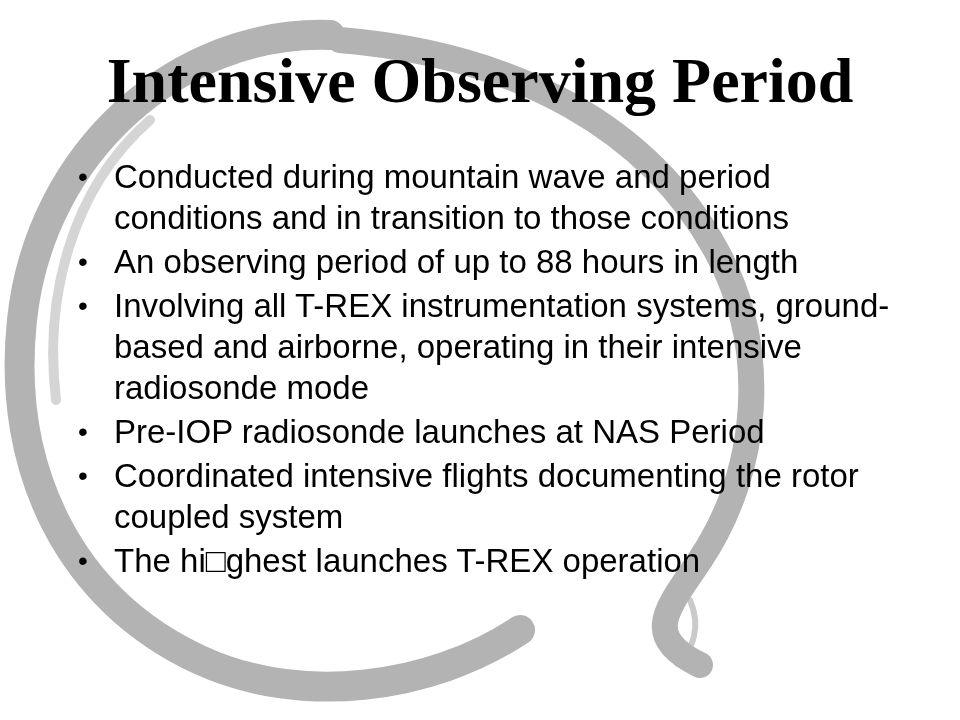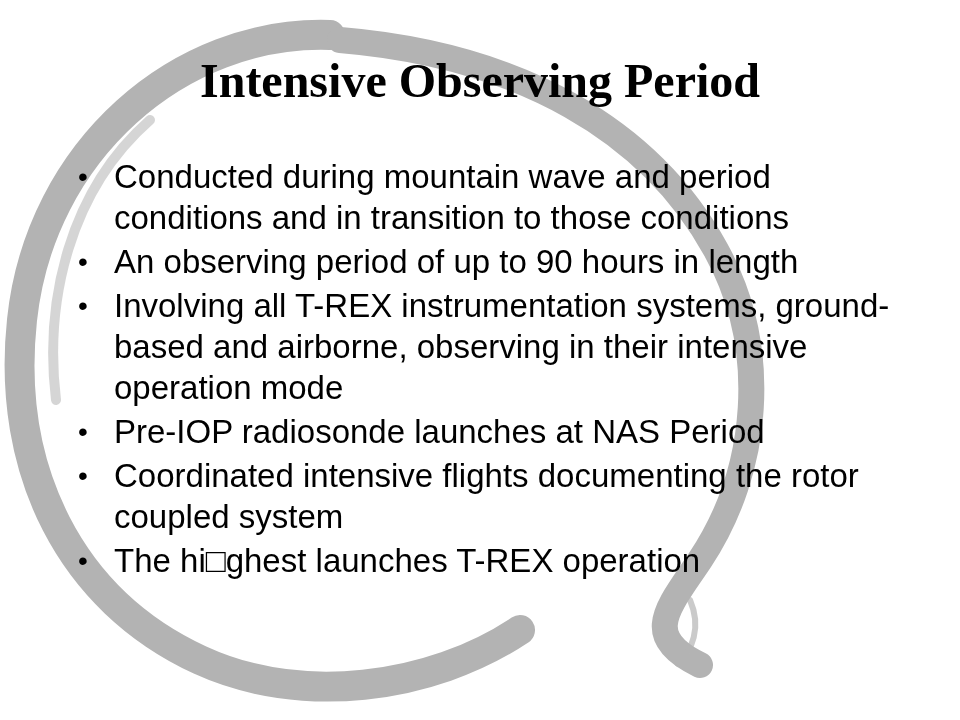--- a/index.html
+++ b/index.html
@@ -32,21 +32,21 @@
   }
   .slide-title {
     position: absolute;
     left: 0;
     top: 50px;
     width: 960px;
     text-align: center;
     z-index: 2;
     font-family: "Liberation Serif", serif;
     font-weight: bold;
-    font-size: 48px;
+    font-size: 64px;
     line-height: 62px;
     color: #000000;
     letter-spacing: 0px;
   }
   .body-list {
     position: absolute;
     left: 66px;
     top: 156px;
     width: 860px;
     z-index: 2;
@@ -92,25 +92,25 @@
 
   <div class="slide-title">Intensive Observing Period</div>
 
   <div class="body-list">
     <div class="bullet-item">
       <span class="bullet-mark">•</span>
       <span class="bullet-text">Conducted during mountain wave and period conditions and in transition to those conditions</span>
     </div>
     <div class="bullet-item">
       <span class="bullet-mark">•</span>
-      <span class="bullet-text">An observing period of up to 90 hours in length</span>
+      <span class="bullet-text">An observing period of up to 88 hours in length</span>
     </div>
     <div class="bullet-item">
       <span class="bullet-mark">•</span>
-      <span class="bullet-text">Involving all T-REX instrumentation systems, ground-based and airborne, observing in their intensive operation mode</span>
+      <span class="bullet-text">Involving all T-REX instrumentation systems, ground-based and airborne, operating in their intensive radiosonde mode</span>
     </div>
     <div class="bullet-item">
       <span class="bullet-mark">•</span>
       <span class="bullet-text">Pre-IOP radiosonde launches at NAS Period</span>
     </div>
     <div class="bullet-item">
       <span class="bullet-mark">•</span>
       <span class="bullet-text">Coordinated intensive flights documenting the rotor coupled system</span>
     </div>
     <div class="bullet-item">

